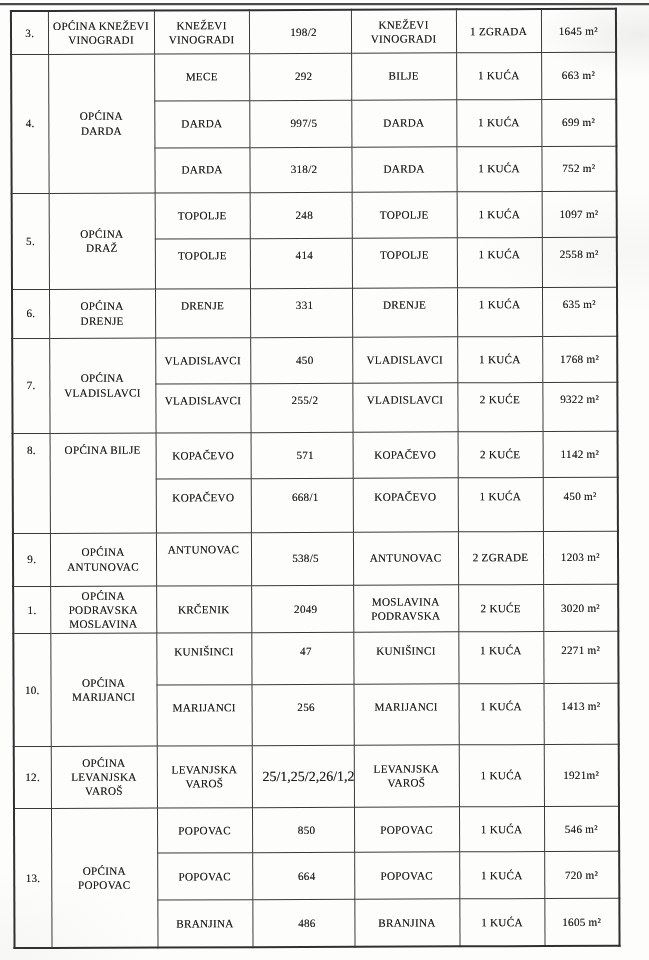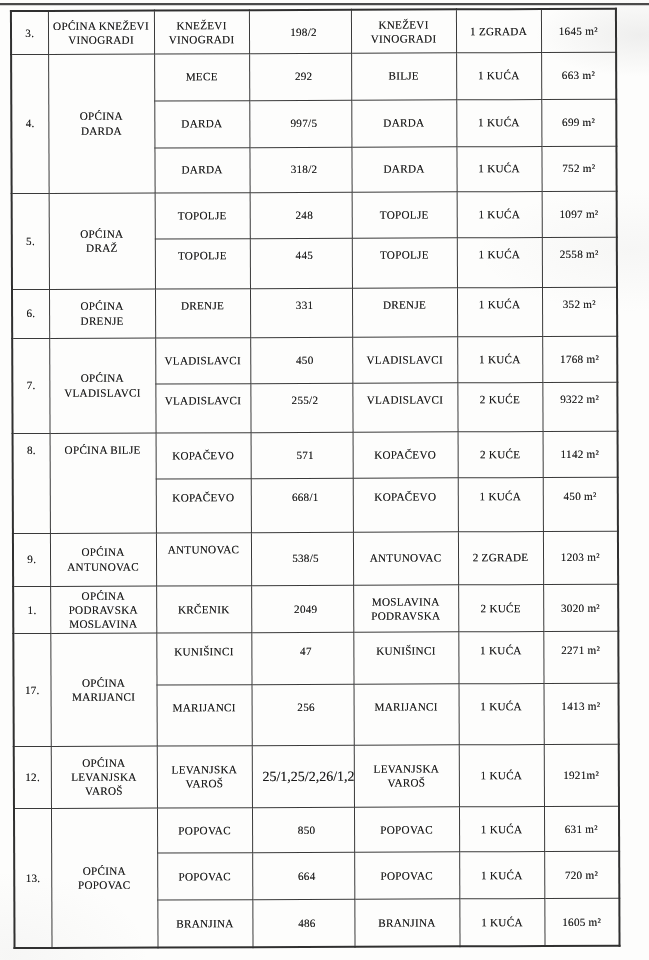--- a/index.html
+++ b/index.html
@@ -118,35 +118,35 @@
         <td rowspan="2">OPĆINA
 DRAŽ</td>
         <td>TOPOLJE</td>
         <td class="c-parcel">248</td>
         <td>TOPOLJE</td>
         <td>1 KUĆA</td>
         <td>1097 m²</td>
       </tr>
       <tr style="height:50px">
         <td class="hi">TOPOLJE</td>
-        <td class="c-parcel hi">445</td>
+        <td class="c-parcel hi">414</td>
         <td class="hi">TOPOLJE</td>
         <td class="hi">1 KUĆA</td>
         <td class="hi">2558 m²</td>
       </tr>
 
       <tr style="height:49px">
         <td>6.</td>
         <td>OPĆINA
 DRENJE</td>
         <td class="hi">DRENJE</td>
         <td class="c-parcel hi">331</td>
         <td class="hi">DRENJE</td>
         <td class="hi">1 KUĆA</td>
-        <td class="hi">352 m²</td>
+        <td class="hi">635 m²</td>
       </tr>
 
       <tr style="height:46px">
         <td rowspan="2">7.</td>
         <td rowspan="2">OPĆINA
 VLADISLAVCI</td>
         <td>VLADISLAVCI</td>
         <td class="c-parcel">450</td>
         <td>VLADISLAVCI</td>
         <td>1 KUĆA</td>
@@ -195,21 +195,21 @@
 MOSLAVINA</td>
         <td>KRČENIK</td>
         <td class="c-parcel">2049</td>
         <td>MOSLAVINA
 PODRAVSKA</td>
         <td>2 KUĆE</td>
         <td>3020 m²</td>
       </tr>
 
       <tr style="height:52px">
-        <td rowspan="2">17.</td>
+        <td rowspan="2">10.</td>
         <td rowspan="2">OPĆINA
 MARIJANCI</td>
         <td class="hi">KUNIŠINCI</td>
         <td class="c-parcel hi">47</td>
         <td class="hi">KUNIŠINCI</td>
         <td class="hi">1 KUĆA</td>
         <td class="hi">2271 m²</td>
       </tr>
       <tr style="height:61px">
         <td class="hi">MARIJANCI</td>
@@ -234,21 +234,21 @@
       </tr>
 
       <tr style="height:45px">
         <td rowspan="3">13.</td>
         <td rowspan="3">OPĆINA
 POPOVAC</td>
         <td>POPOVAC</td>
         <td class="c-parcel">850</td>
         <td>POPOVAC</td>
         <td>1 KUĆA</td>
-        <td>631 m²</td>
+        <td>546 m²</td>
       </tr>
       <tr style="height:47px">
         <td>POPOVAC</td>
         <td class="c-parcel">664</td>
         <td>POPOVAC</td>
         <td>1 KUĆA</td>
         <td>720 m²</td>
       </tr>
       <tr style="height:48px">
         <td>BRANJINA</td>

